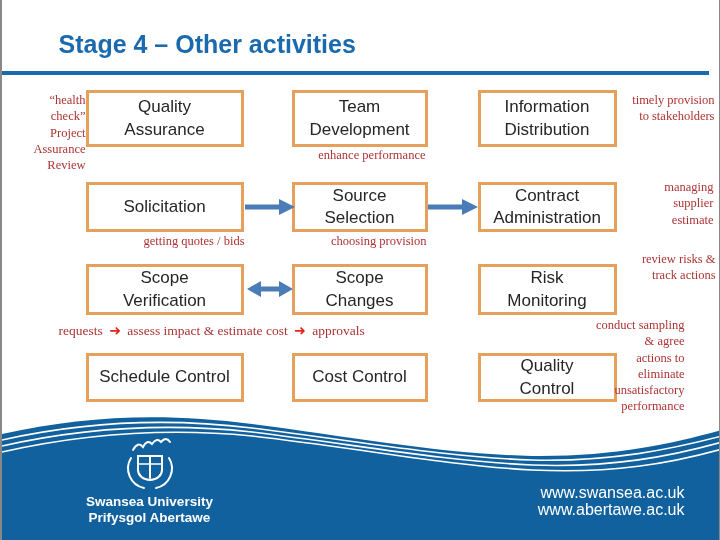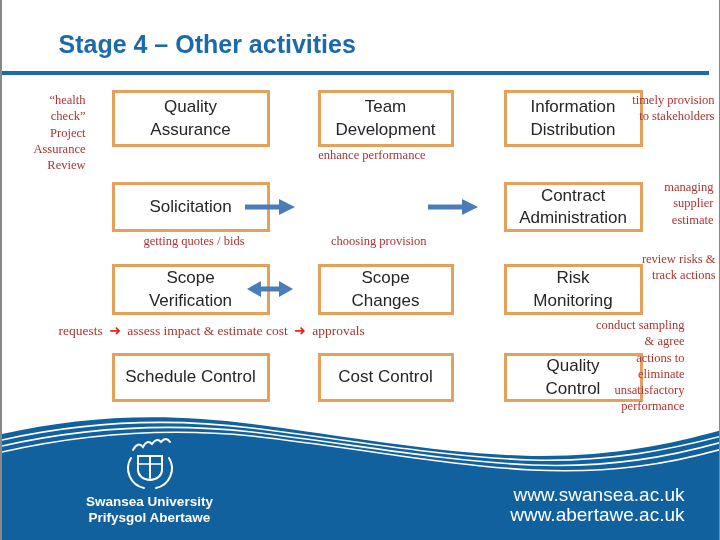--- a/index.html
+++ b/index.html
@@ -11,21 +11,21 @@
     position:absolute; left:57px; top:30px;
     font-size:25px; font-weight:bold; color:#1A6AAD;
   }
   .title-rule {
     position:absolute; left:0; top:71px; width:707px; height:4px;
     background:#1A6AAD;
   }
   .box {
     position:absolute; border:3px solid #E5A05C; background:#ffffff;
     display:flex; align-items:center; justify-content:center;
-    box-sizing:border-box; text-align:center;margin-left:26px;
+    box-sizing:border-box; text-align:center;
   }
   .box span {
     color:#262626; font-size:17px; line-height:1.3; white-space:pre-line;
   }
   .c1 { left:84px;  width:158px; }
   .c2 { left:290px; width:136px; }
   .c3 { left:476px; width:139px;justify-content:center; }
   .r1 { top:90px;  height:57px; }
   .r2 { top:182px; height:50px; }
   .r3 { top:264px; height:51px; }
@@ -46,21 +46,21 @@
   .connector { position:absolute; }
   .footer-wave { position:absolute; left:0; top:410px; width:720px; height:130px; }
   .uni-name, .uni-name-welsh {
     position:absolute; left:60px; width:176px; text-align:center;
     color:#ffffff; font-weight:bold; font-size:13.5px;
   }
   .uni-name { top:494px; }
   .uni-name-welsh { top:510px; }
   .urls {
     position:absolute; right:34px; top:485px; text-align:right;
-    color:#ffffff; font-size:19px; line-height:1.06;
+    color:#ffffff; font-size:16px; line-height:1.06;
   }
 </style>
 </head>
 <body>
 
 <div class="slide">
 
   <div class="slide-title">Stage 4 – Other activities</div>
   <div class="title-rule"></div>
 
@@ -77,20 +77,24 @@
   <div class="box c3 r1">
     <span>Information
 Distribution</span>
   </div>
   <div class="note" style="left:621px; top:92px; width:92px;">timely provision
 to stakeholders</div>
   <div class="note" style="left:284px; top:147px; width:140px;">enhance performance</div>
 
   <div class="box c1 r2">
     <span>Solicitation</span>
+  </div>
+  <div class="box c2 r2">
+    <span>Source
+Selection</span>
   </div>
   <div class="box c3 r2">
     <span>Contract
 Administration</span>
   </div>
 
   <svg class="connector" style="left:243px; top:197px;" width="50" height="20">
     <path d="M0,10 H35" stroke="#4A7CB8" stroke-width="5" fill="none"></path>
     <polygon points="34,2 50,10 34,18" fill="#4A7CB8"></polygon>
   </svg>

